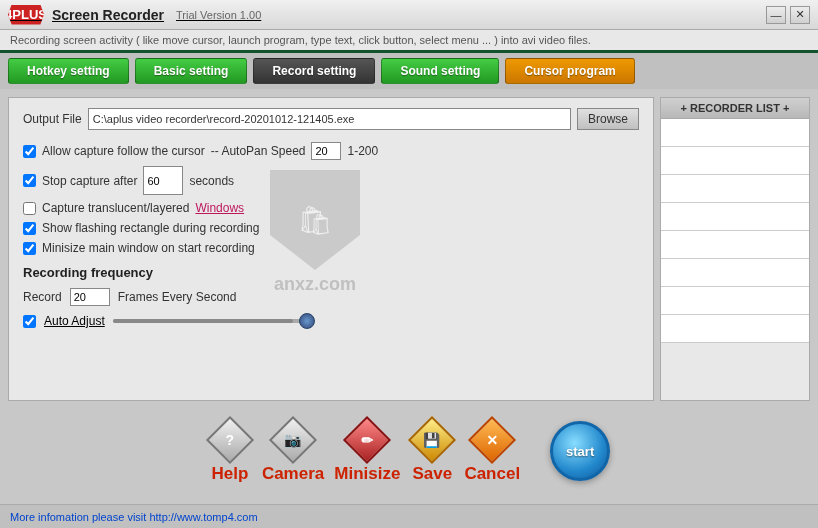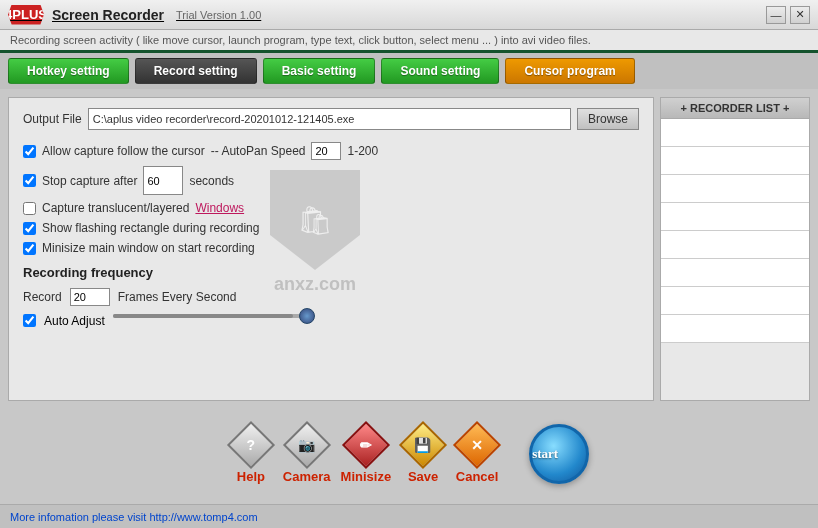--- a/index.html
+++ b/index.html
@@ -245,23 +245,24 @@
       height: 18px;
       border: 1px solid #888;
       background: white;
       padding: 1px 3px;
       font-size: 11px;
     }
 
     
     .slider-row {
       display: flex;
-      align-items: flex-start;
+      align-items: center;
       gap: 8px;
       margin-bottom: 6px;
+      text-decoration: underline;
     }
     .slider-track {
       width: 200px;
       height: 4px;
       background: linear-gradient(to right, #aaa 0%, #aaa 90%, #aaa 100%);
       border-radius: 2px;
       position: relative;
     }
     .slider-fill {
       height: 4px;
@@ -350,43 +351,42 @@
     .diamond-orange { background: linear-gradient(135deg, #ffbb55, #dd6600); border-color: #bb4400; }
     .diamond-icon-inner {
       position: absolute;
       transform: rotate(0deg);
       font-size: 14px;
       color: white;
       font-weight: bold;
       z-index: 2;
     }
     .action-btn-label {
-      font-size: 13px;
+      font-size: 17px;
       color: #cc2200;
       font-weight: bold;
       text-align: center;
     }
 
     .start-btn {
       width: 60px;
       height: 60px;
       background: radial-gradient(circle at 40% 35%, #88ddff, #2288cc 60%, #115599);
       border-radius: 50%;
       border: 3px solid #1166aa;
       display: flex;
       align-items: center;
-      justify-content: flex-start;
+      justify-content: center;
       cursor: pointer;
       font-size: 13px;
       font-weight: bold;
       color: white;
       text-shadow: 0 1px 2px rgba(0,0,0,0.5);
       margin-left: 20px;
       box-shadow: 0 2px 6px rgba(0,0,0,0.3);
-      font-family: Liberation Serif, serif;
     }
 
     
     .footer {
       position: absolute;
       bottom: 0;
       left: 0;
       right: 0;
       height: 24px;
       background: #c0c0c0;
@@ -444,25 +444,25 @@
 </div>
 
 <div class="info-bar">
   <span>Recording screen activity ( like move cursor, launch program, type text, click button, select menu ... ) into avi video files.</span>
 </div>
 
 <div class="tab-bar">
   <div class="tab-btn tab-hotkey">
     <span>Hotkey setting</span>
   </div>
+  <div class="tab-btn tab-basic">
+    <span>Basic setting</span>
+  </div>
   <div class="tab-btn tab-record">
     <span>Record setting</span>
-  </div>
-  <div class="tab-btn tab-basic">
-    <span>Basic setting</span>
   </div>
   <div class="tab-btn tab-sound">
     <span>Sound setting</span>
   </div>
   <div class="tab-btn tab-cursor">
     <span>Cursor program</span>
   </div>
 </div>
 
 <div class="main-content" style="height: 320px;">

